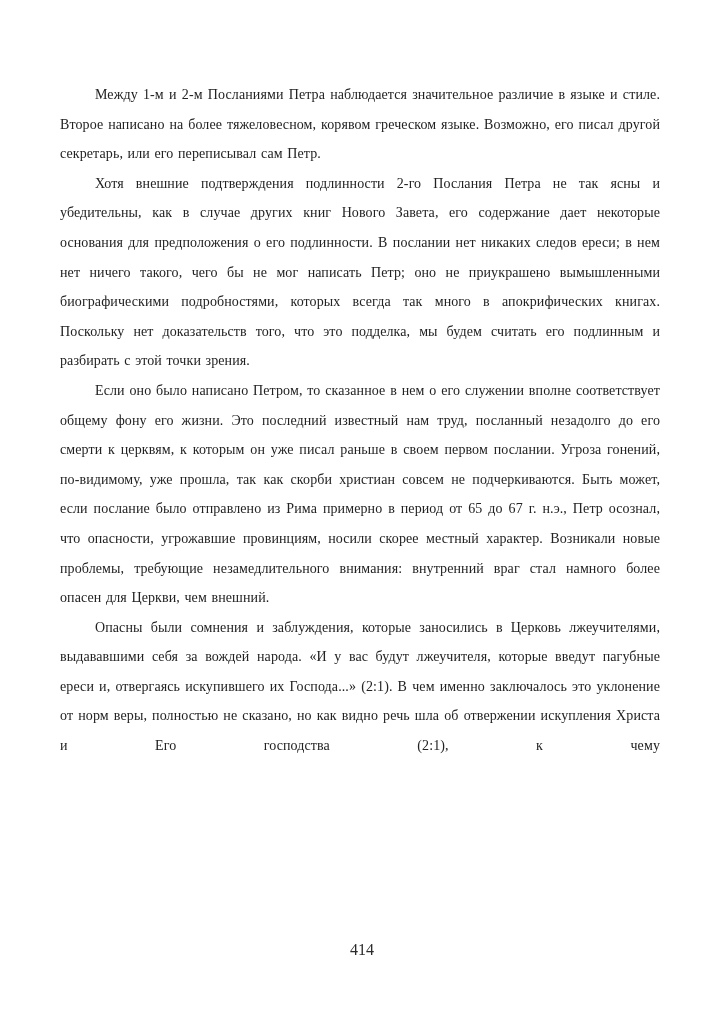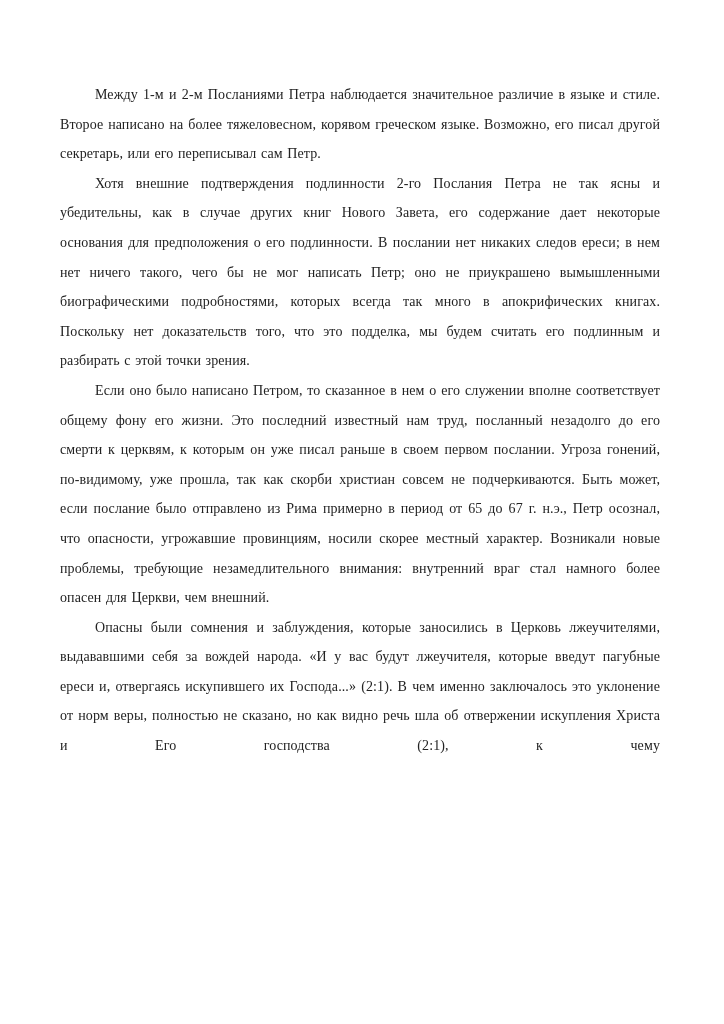--- a/index.html
+++ b/index.html
@@ -57,13 +57,14 @@
 </head>
 <body>
 
 <div class="page">
   <div class="text-block">
     <p>Между 1-м и 2-м Посланиями Петра наблюдается значительное различие в языке и стиле. Второе написано на более тяжеловесном, корявом греческом языке. Возможно, его писал другой секретарь, или его переписывал сам Петр.</p>
     <p>Хотя внешние подтверждения подлинности 2-го Послания Петра не так ясны и убедительны, как в случае других книг Нового Завета, его содержание дает некоторые основания для предположения о его подлинности. В послании нет никаких следов ереси; в нем нет ничего такого, чего бы не мог написать Петр; оно не приукрашено вымышленными биографическими подробностями, которых всегда так много в апокрифических книгах. Поскольку нет доказательств того, что это подделка, мы будем считать его подлинным и разбирать с этой точки зрения.</p>
     <p>Если оно было написано Петром, то сказанное в нем о его служении вполне соответствует общему фону его жизни. Это последний известный нам труд, посланный незадолго до его смерти к церквям, к которым он уже писал раньше в своем первом послании. Угроза гонений, по-видимому, уже прошла, так как скорби христиан совсем не подчеркиваются. Быть может, если послание было отправлено из Рима примерно в период от 65 до 67 г. н.э., Петр осознал, что опасности, угрожавшие провинциям, носили скорее местный характер. Возникали новые проблемы, требующие незамедлительного внимания: внутренний враг стал намного более опасен для Церкви, чем внешний.</p>
     <p class="force-justify">Опасны были сомнения и заблуждения, которые заносились в Церковь лжеучителями, выдававшими себя за вождей народа. «И у вас будут лжеучителя, которые введут пагубные ереси и, отвергаясь искупившего их Господа...» (2:1). В чем именно заключалось это уклонение от норм веры, полностью не сказано, но как видно речь шла об отвержении искупления Христа и Его господства (2:1), к чему</p>
   </div>
+  <div class="page-number">414</div>
 </div>
 
 </body></html>

